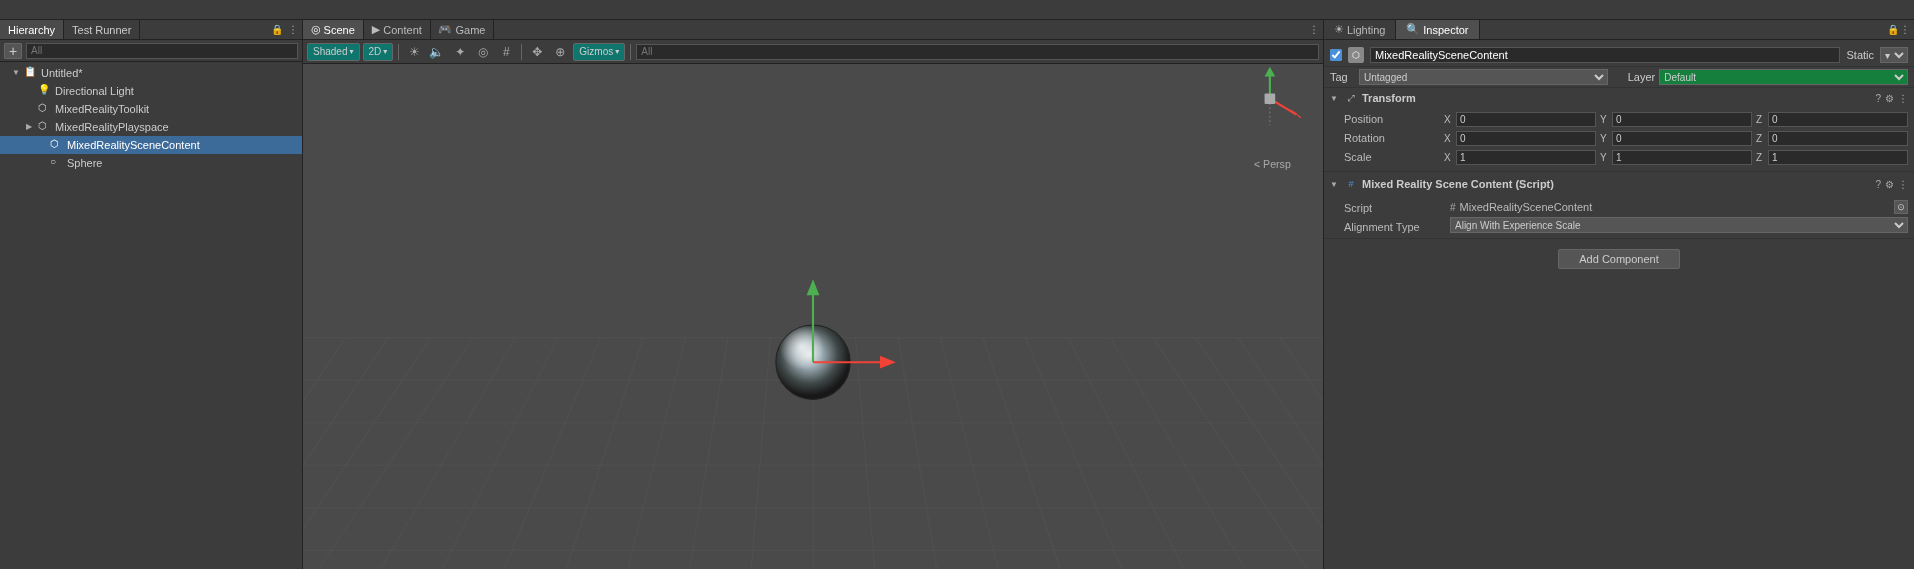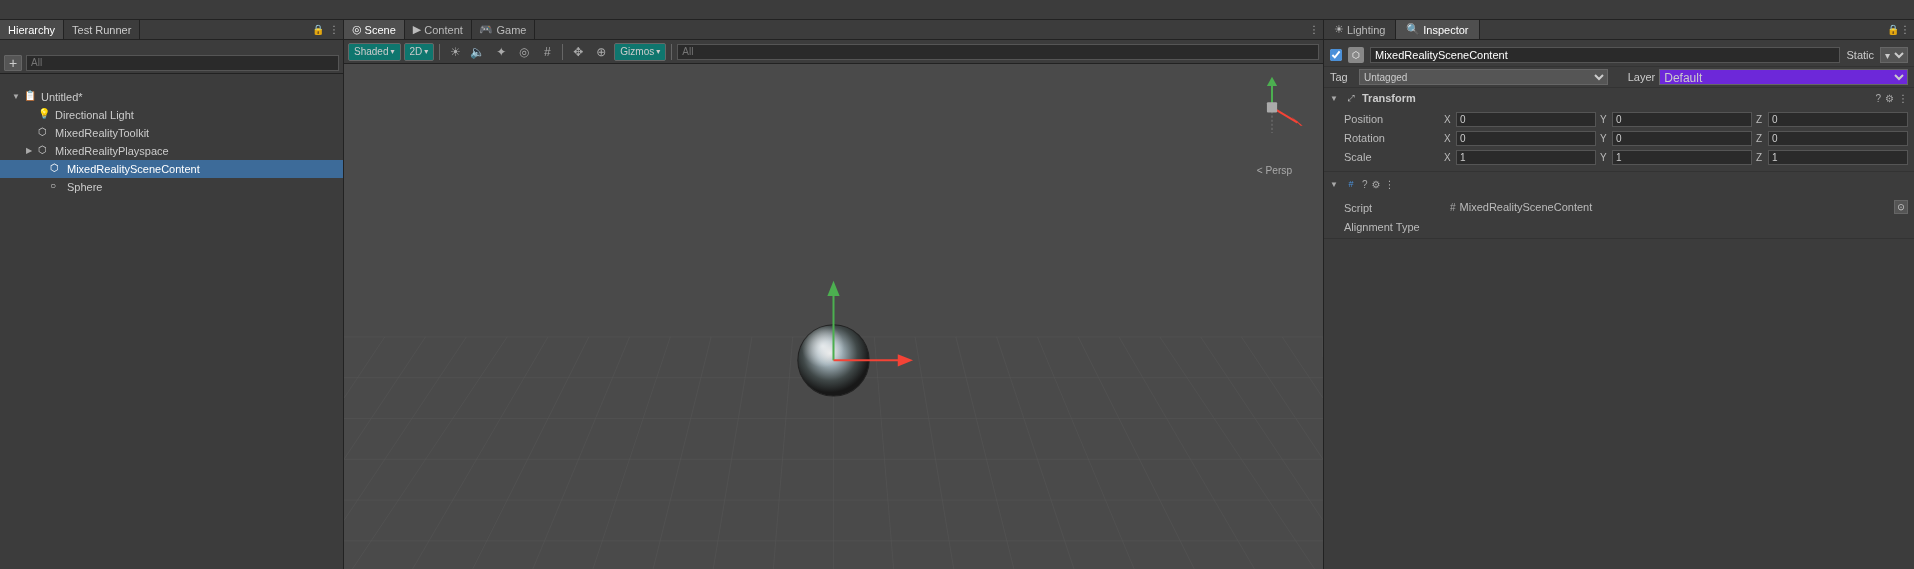--- a/index.html
+++ b/index.html
@@ -27,27 +27,26 @@
 
     
     .main-content {
       display: flex;
       flex: 1;
       overflow: hidden;
     }
 
     
     .hierarchy-panel {
-      width: 344px;
+      width: 303px;
       display: flex;
       flex-direction: column;
       background: #3c3c3c;
       border-right: 1px solid #222;
       flex-shrink: 0;
-      gap: 12px;
     }
     .panel-header {
       display: flex;
       align-items: center;
       background: #3c3c3c;
       border-bottom: 1px solid #222;
       height: 20px;
       flex-shrink: 0;
     }
     .panel-tab {
@@ -334,24 +333,24 @@
       cursor: pointer;
     }
     .layer-label {
       font-size: 11px;
       color: #ccc;
       margin-left: 8px;
       padding-left: 8px;
     }
     .layer-dropdown {
       flex: 1;
-      background: #6d28d9;
+      background: #15803d;
       border: 1px solid #666;
       color: #ccc;
-      font-size: 12px;
+      font-size: 10px;
       height: 16px;
       cursor: pointer;
     }
     .component-section {
       border-bottom: 1px solid #333;
       margin-bottom: 2px;
     }
     .component-header {
       display: flex;
       align-items: center;
@@ -791,39 +790,46 @@
               </div>
             </div>
           </div>
         </div>
       </div>
 
       <div class="component-section">
         <div class="component-header">
           <span class="component-triangle">▼</span>
           <span class="component-icon" style="color:#4a90d9">#</span>
+          <span class="component-title">Mixed Reality Scene Content (Script)</span>
           <div class="component-icons">
             <span class="component-icon-sm">?</span>
             <span class="component-icon-sm">⚙</span>
             <span class="component-icon-sm">⋮</span>
           </div>
         </div>
         <div class="component-body">
 
           <div class="script-row">
             <span class="script-label">Script</span>
             <div class="script-value">
               <span class="script-icon-sm">#</span>
               <span class="script-text">MixedRealitySceneContent</span>
               <div class="script-pick">⊙</div>
             </div>
           </div>
 
           <div class="script-row">
             <span class="script-label">Alignment Type</span>
+            <select class="align-dropdown">
+              <option>Align With Experience Scale</option>
+            </select>
           </div>
         </div>
       </div>
 
+      <div class="add-component-row">
+        <button class="add-component-btn">Add Component</button>
+      </div>
     </div>
   </div>
 
 </div>
 
 </body></html>

